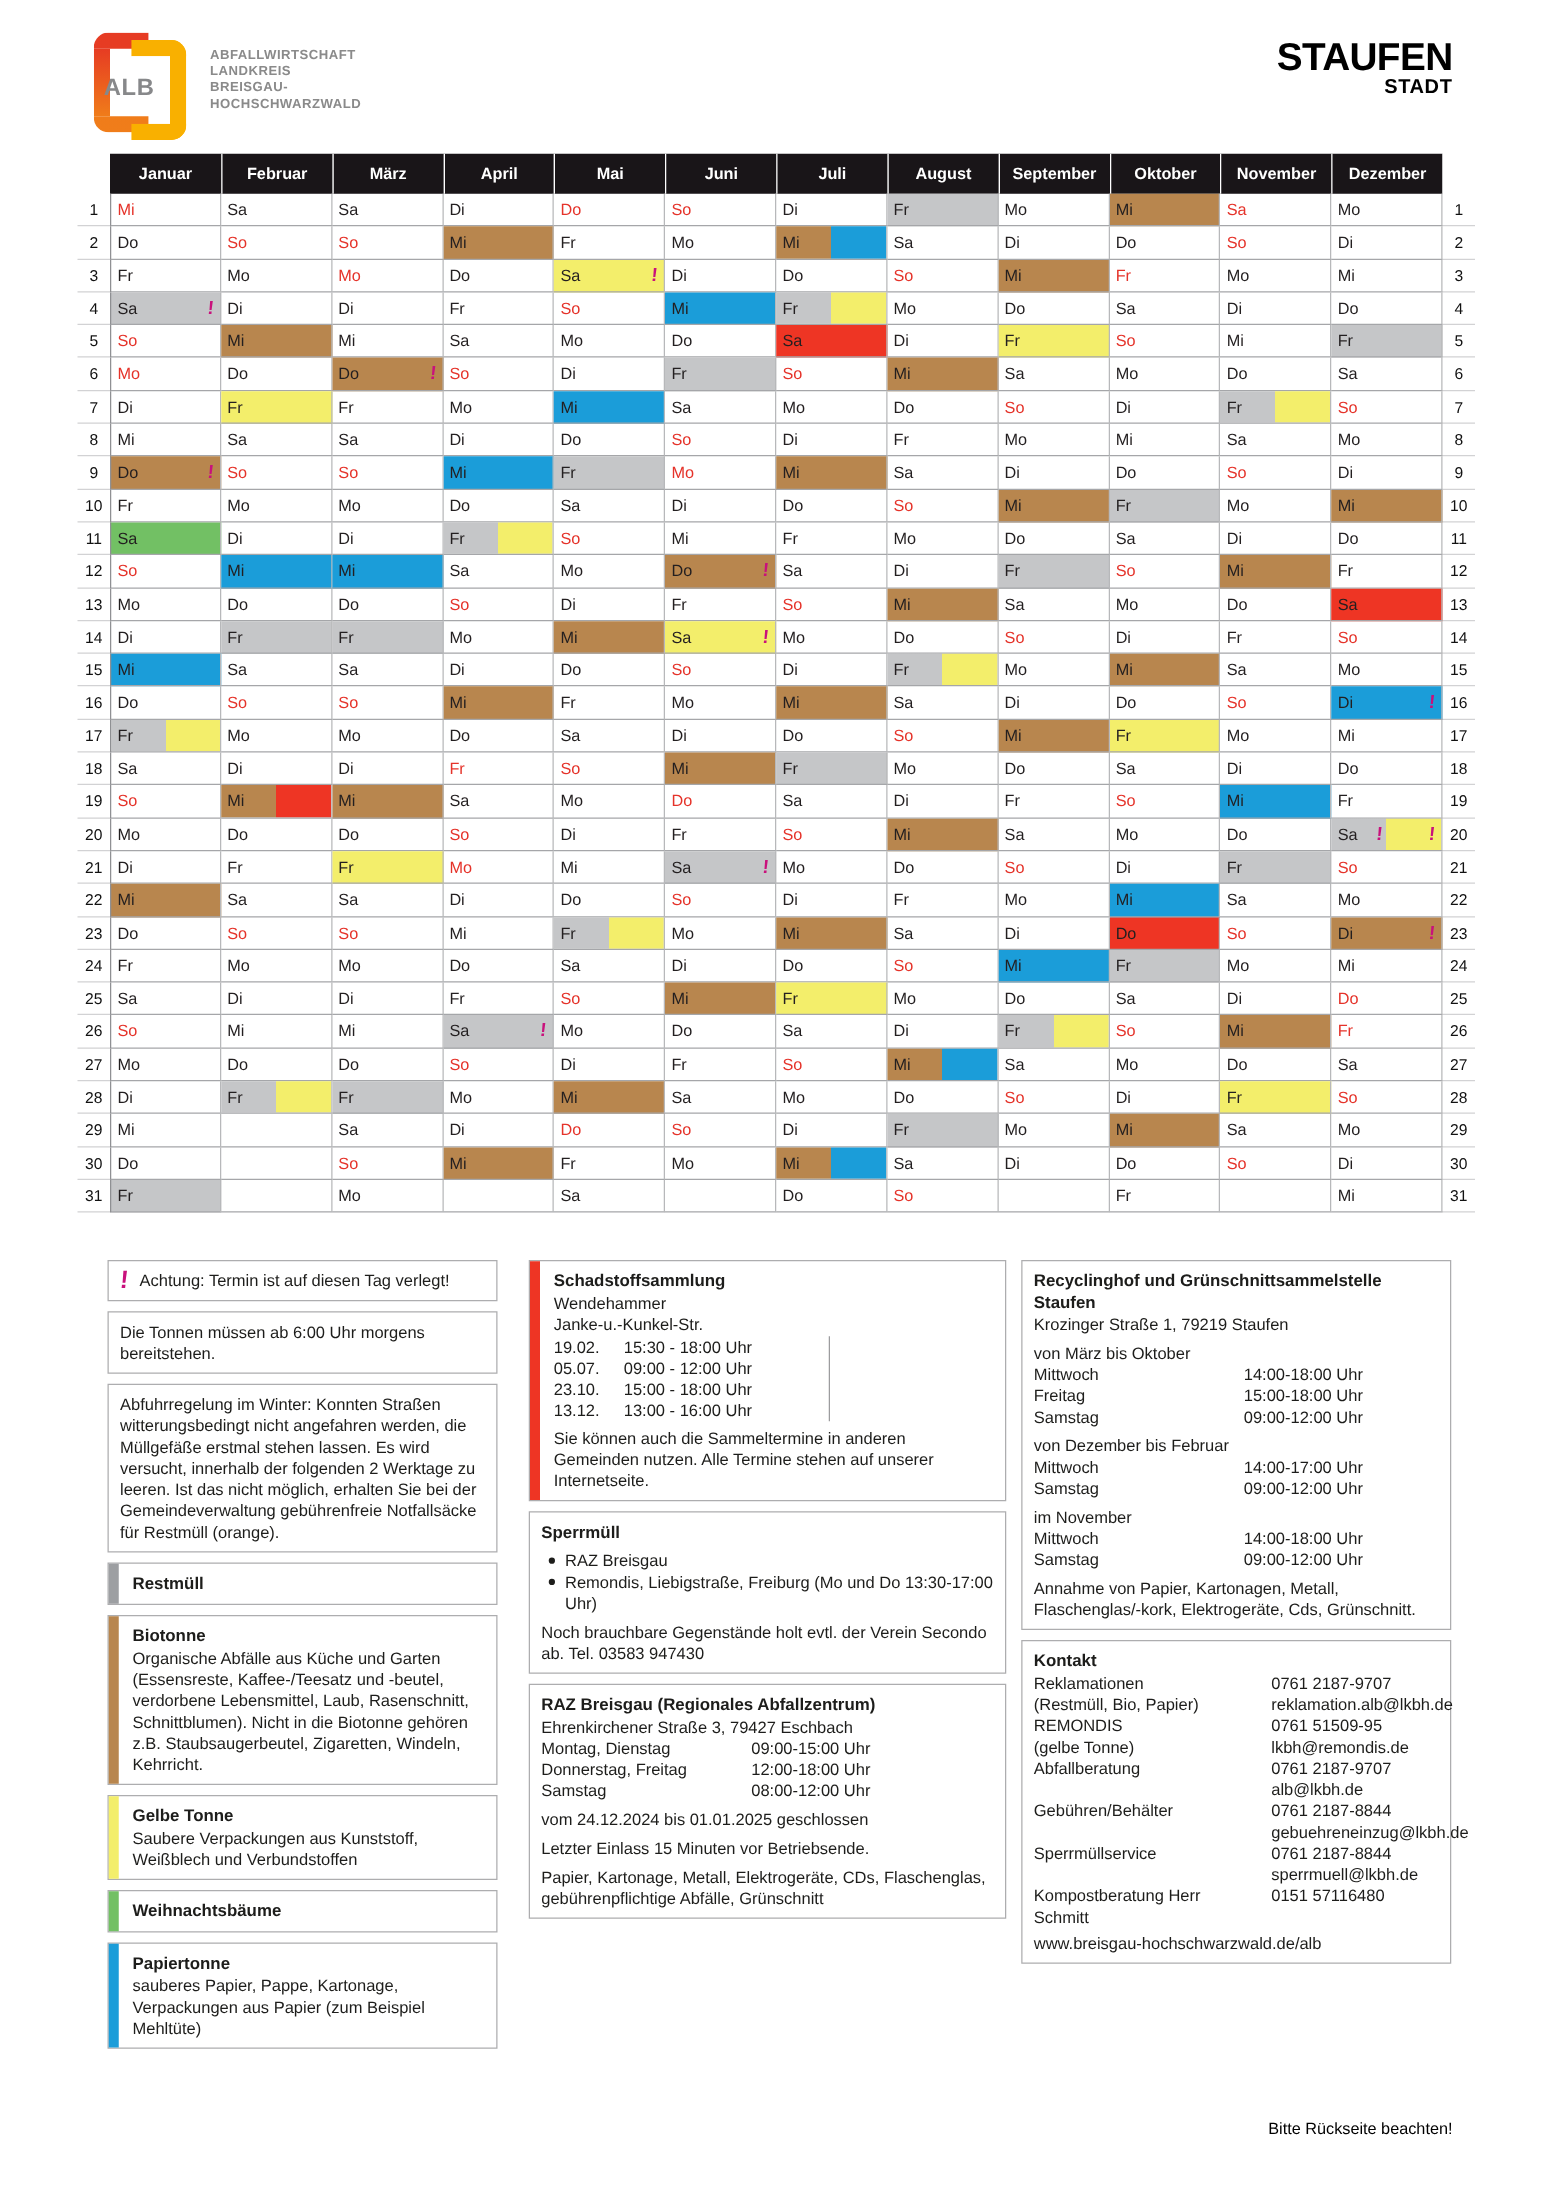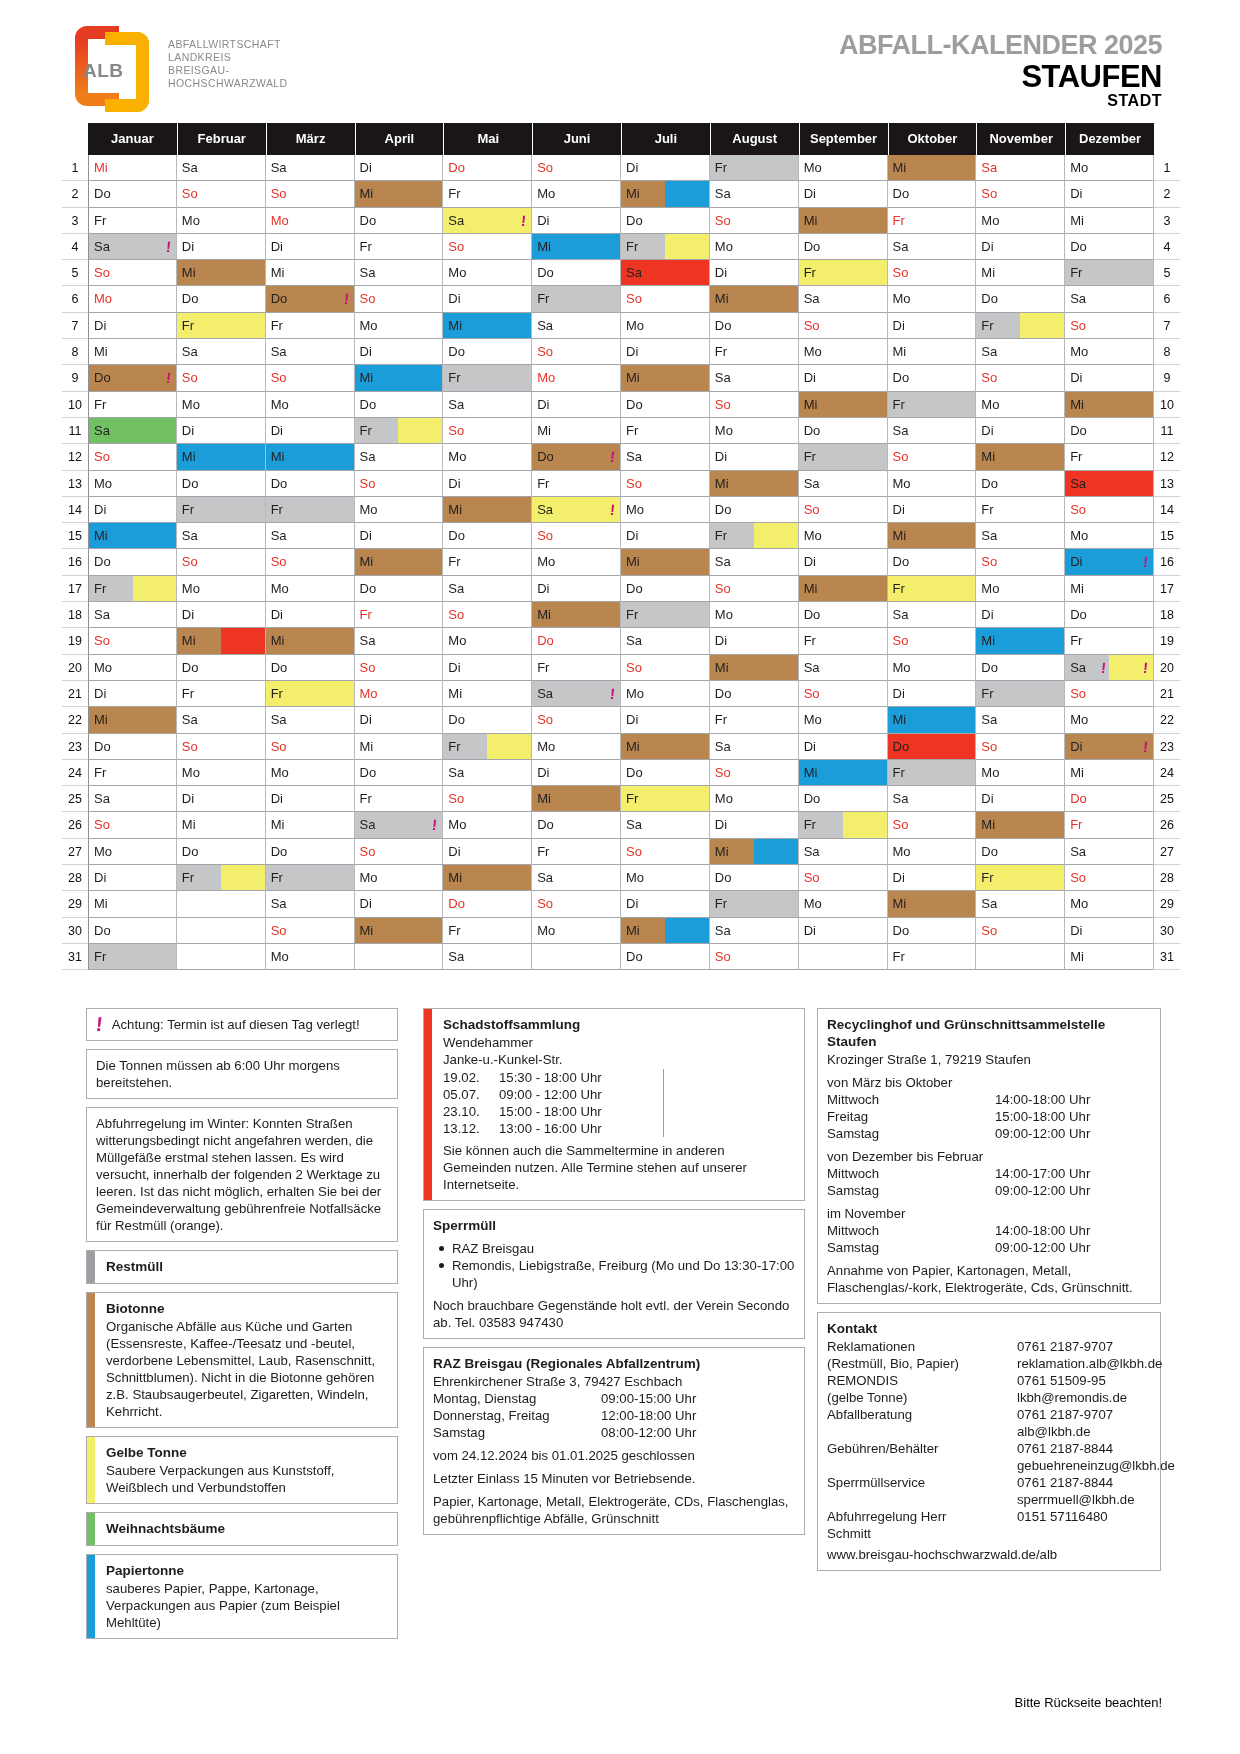--- a/index.html
+++ b/index.html
@@ -8,21 +8,21 @@
     font-family:"Liberation Sans", sans-serif;color:#1d1d1b;
     -webkit-font-smoothing:antialiased;
   }
   
   .logo{position:absolute;left:75px;top:26px;width:95px;height:84px;}
   .logo .lb{position:absolute;left:0;top:0;width:44px;height:80px;border:13px solid #e63b23;border-right:none;border-radius:12px 0 0 12px;box-sizing:border-box;background:linear-gradient(180deg,#e63b23,#ef6a1a);-webkit-mask:linear-gradient(#000,#000);}
   .logo .lb{background:none;}
   .logo .rb{position:absolute;left:30px;top:6px;width:44px;height:80px;border:13px solid #f9b000;border-left:none;border-radius:0 12px 12px 0;box-sizing:border-box;}
   .logo .lb{border-image:linear-gradient(180deg,#e63b23,#f07d1a) 1;border-radius:12px 0 0 12px;}
   .logo .alb{position:absolute;left:8px;top:34px;font-size:19px;font-weight:bold;color:#87888a;letter-spacing:.5px;}
-  .orgname{position:absolute;left:168px;top:38px;font-size:10.5px;line-height:13px;color:#8a8a8a;letter-spacing:.4px;font-weight:normal;}
+  .orgname{position:absolute;left:168px;top:38px;font-size:10.5px;line-height:13px;color:#8a8a8a;letter-spacing:.4px;font-weight:bold;}
   .titleblock{position:absolute;right:78px;top:30px;text-align:right;}
   .t1{font-size:27px;font-weight:bold;color:#9d9d9c;letter-spacing:-.5px;}
   .t2{font-size:31px;font-weight:bold;color:#000;line-height:32px;letter-spacing:-.5px;}
   .t3{font-size:16px;font-weight:bold;color:#000;line-height:16px;letter-spacing:.5px;}
 
   
   .cal{position:absolute;left:62px;top:123px;width:1118px;display:grid;
        grid-template-columns:26px repeat(12,1fr) 26px;grid-template-rows:32px repeat(31,26.3px);}
   .mh{background:#191518;color:#fff;font-size:13px;font-weight:bold;text-align:center;line-height:32px;border-left:1px solid #fff;box-sizing:border-box;}
   .mh.first{border-left:none;}
@@ -68,21 +68,20 @@
   <div class="rb"></div>
   <div class="alb">ALB</div>
 </div>
 <div class="orgname">
     <div>ABFALLWIRTSCHAFT</div>
     <div>LANDKREIS</div>
     <div>BREISGAU-</div>
     <div>HOCHSCHWARZWALD</div>
   </div>
 <div class="titleblock">
-  <div class="t1">ABFALL-KALENDER 2025</div>
   <div class="t2">STAUFEN</div>
   <div class="t3">STADT</div>
 </div>
 
 <div class="cal" id="calgrid">
     <div class="corner"></div>
     <div class="mh first">Januar</div>
     <div class="mh ">Februar</div>
     <div class="mh ">März</div>
     <div class="mh ">April</div>
@@ -713,21 +712,21 @@
         </div>
         <div class="krow">
           <span class="l">Sperrmüllservice</span>
           <span>0761 2187-8844</span>
         </div>
         <div class="krow">
           <span class="l"></span>
           <span>sperrmuell@lkbh.de</span>
         </div>
         <div class="krow">
-          <span class="l">Abfuhrregelung Herr</span>
+          <span class="l">Kompostberatung Herr</span>
           <span>0151 57116480</span>
         </div>
         <div class="krow">
           <span class="l">Schmitt</span>
           <span></span>
         </div>
       </div>
     <div class="weblink">www.breisgau-hochschwarzwald.de/alb</div>
   </div>
 </div>

